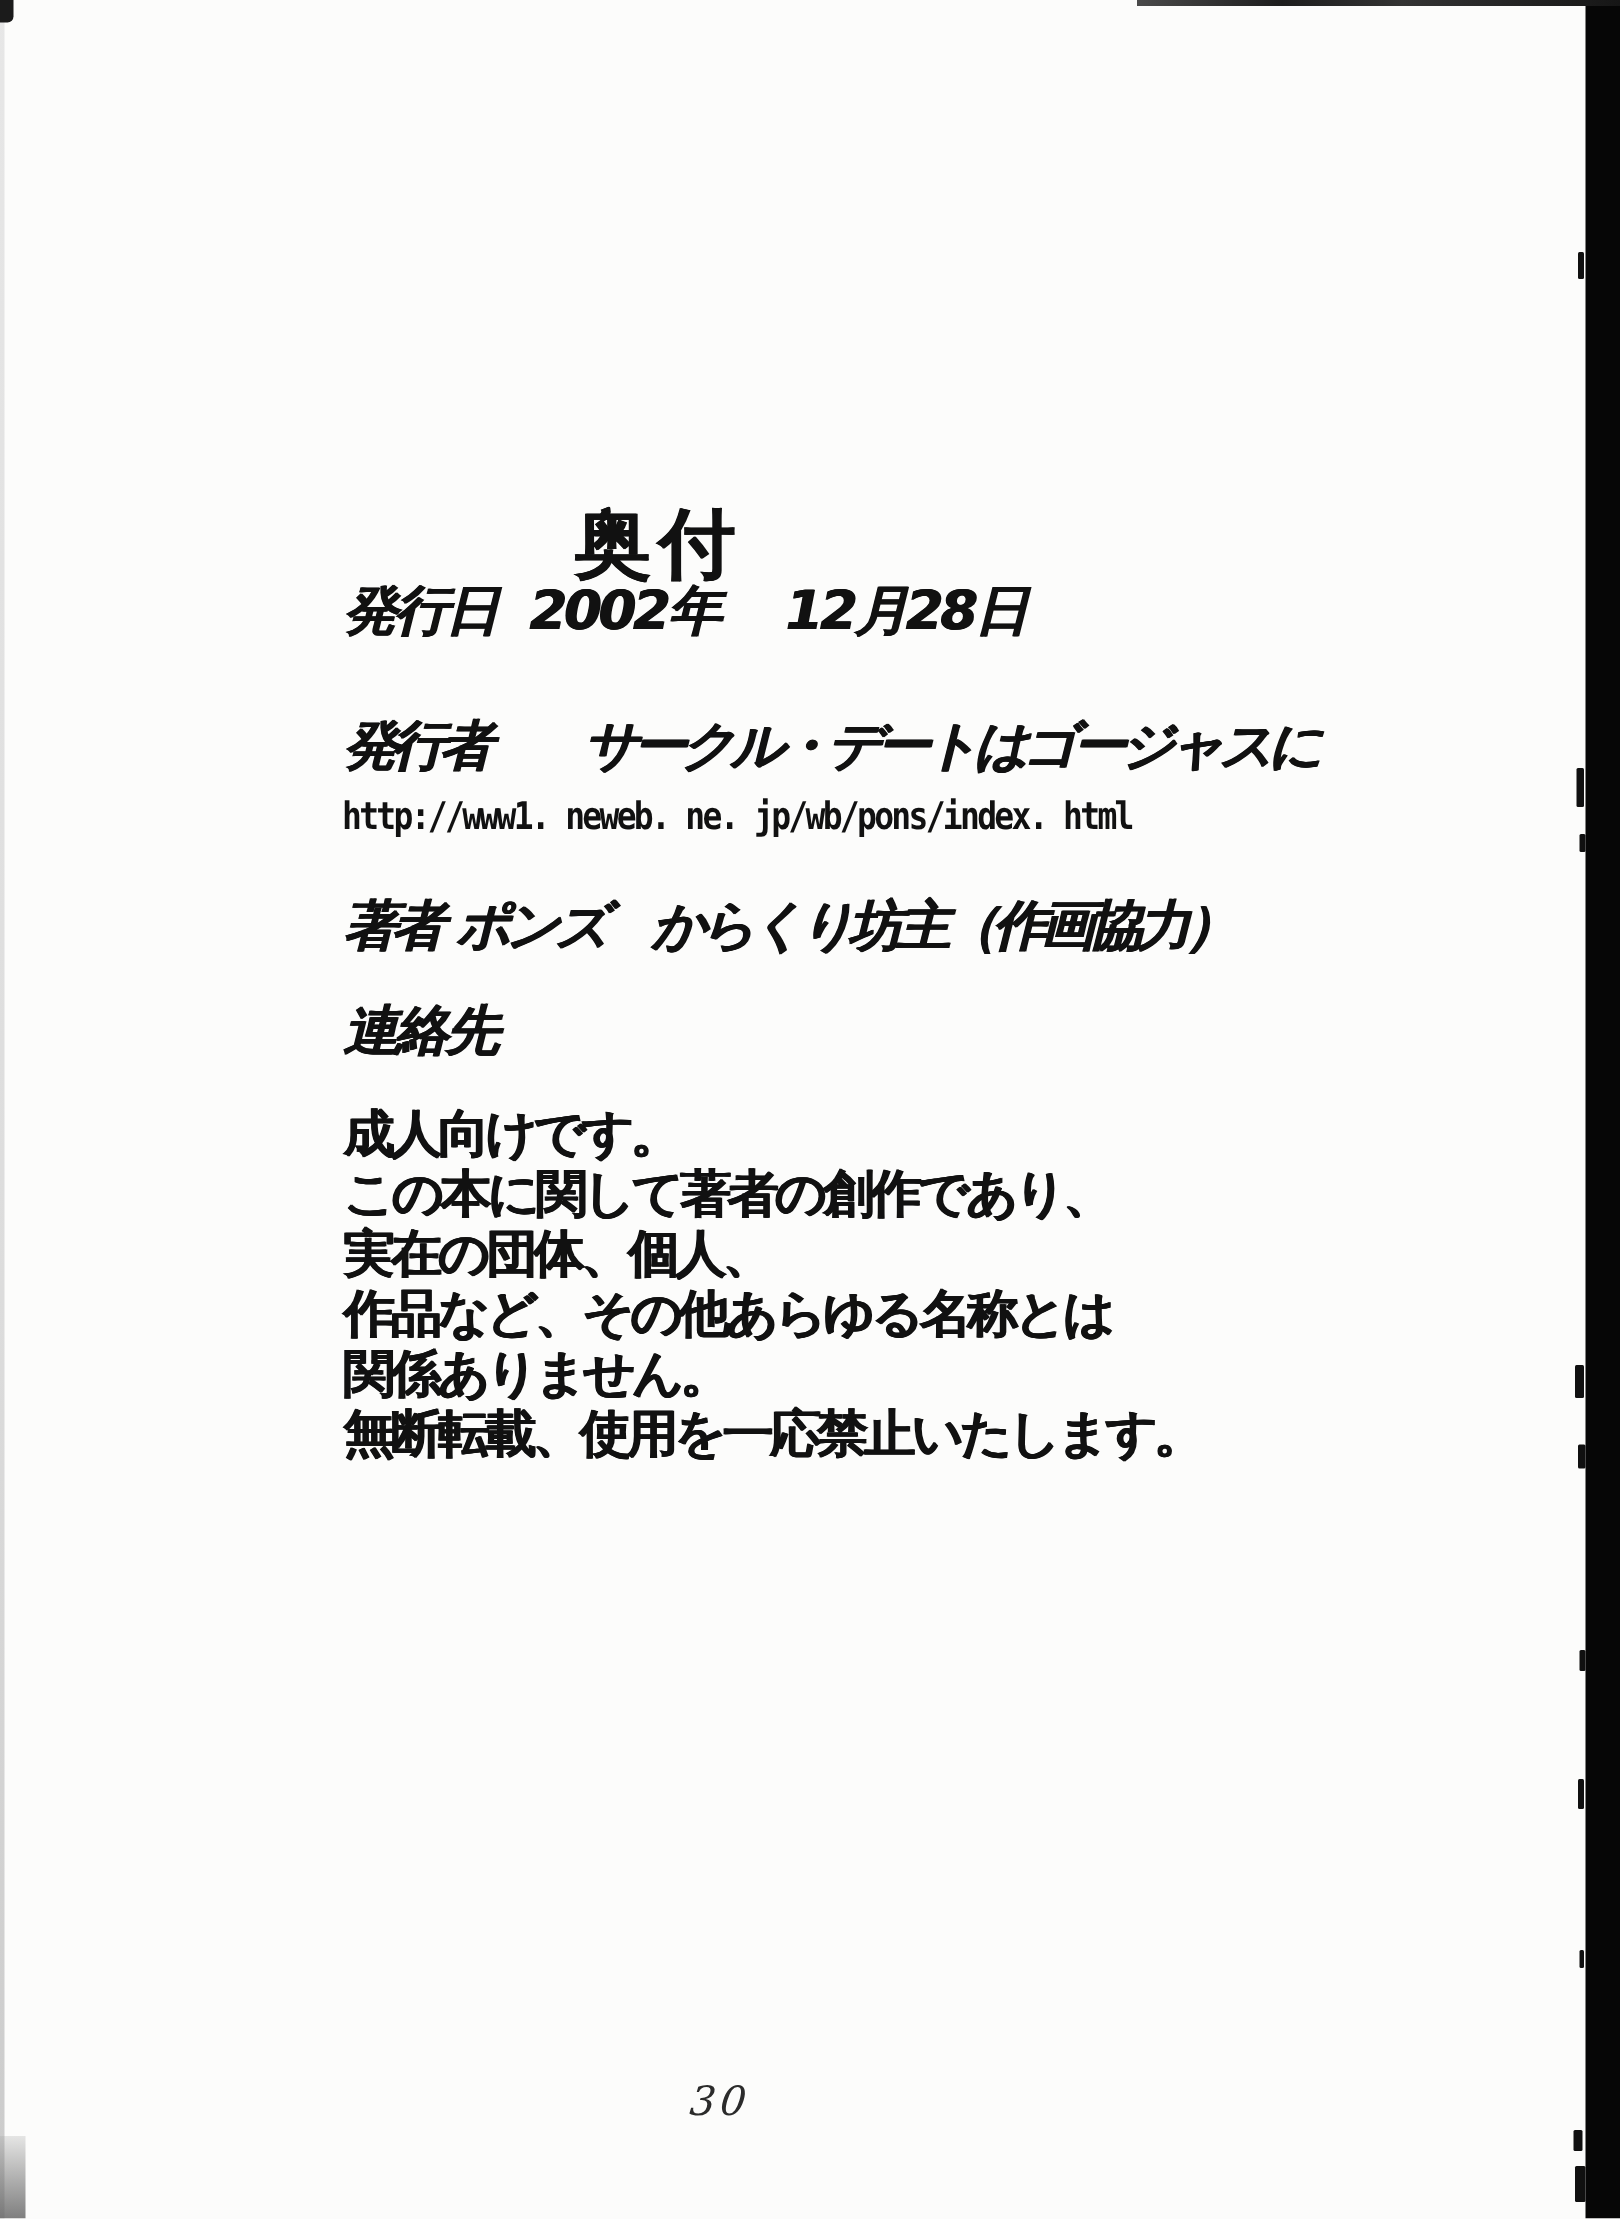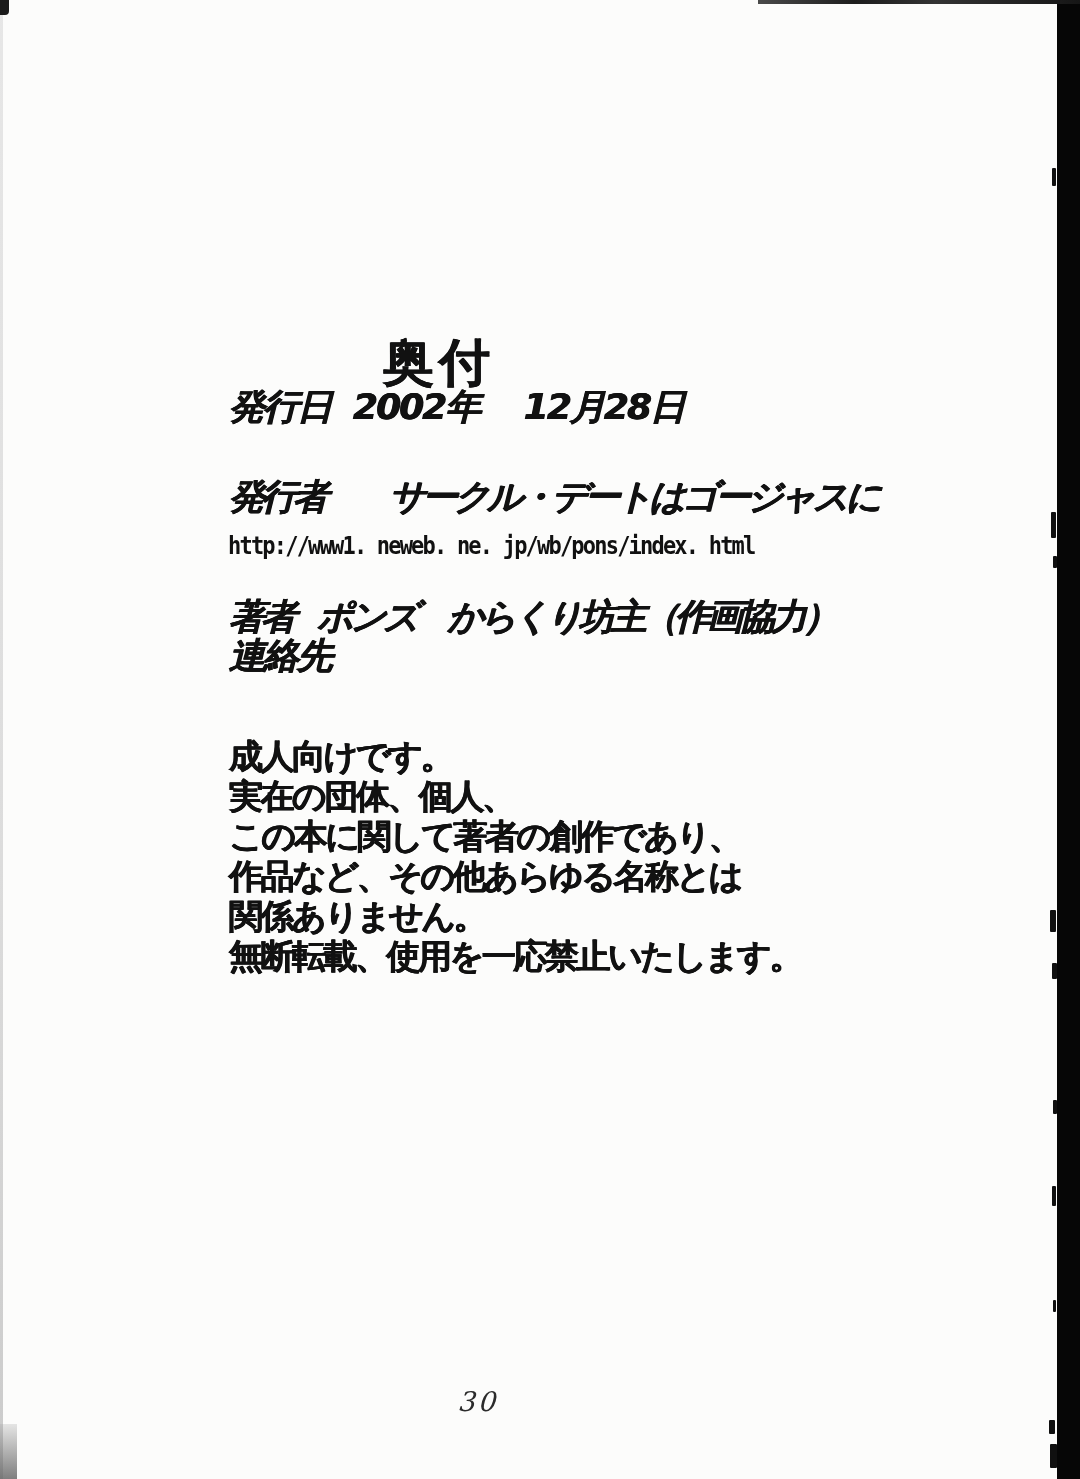--- a/index.html
+++ b/index.html
@@ -55,22 +55,22 @@
   }
   .info-row {
     position: absolute;
     display: flex; align-items: baseline;
     font-size: 36px; letter-spacing: -2px;
     white-space: nowrap;
     font-style: italic;
   }
   .row-date      { left: 229px; top: 383px; gap: 22px; }
   .row-publisher { left: 229px; top: 473px; gap: 64px; letter-spacing: -4px; }
-  .row-author    { left: 229px; top: 593px; gap: 24px; letter-spacing: -4px; }
-  .row-contact   { left: 229px; top: 632px; }
+  .row-author    { left: 229px; top: 593px; gap: 11px; letter-spacing: -4px; }
+  .row-contact   { left: 229px; top: 663px; }
 
   .mono { font-family: "DejaVu Sans Mono", monospace; }
   .url-line {
     position: absolute; left: 228px; top: 531px;
     font-size: 22px; letter-spacing: -1.8px;
     font-weight: bold;
     white-space: nowrap;
     transform: scaleY(1.15); transform-origin: top left;
   }
   .email-value { font-size: 26px; letter-spacing: -0.5px; }
@@ -135,22 +135,22 @@
     <span>著者</span>
     <span>ポンズ　からくり坊主（作画協力）</span>
   </div>
 
   <div class="info-row row-contact boldish">
     <span>連絡先</span>
   </div>
 
   <div class="notice boldish">
     <div>成人向けです。</div>
+    <div>この本に関して著者の創作であり、</div>
     <div>実在の団体、個人、</div>
-    <div>この本に関して著者の創作であり、</div>
     <div>作品など、その他あらゆる名称とは</div>
     <div>関係ありません。</div>
     <div>無断転載、使用を一応禁止いたします。</div>
   </div>
 
 
   <div class="page-number">30</div>
 
 </div>
 

